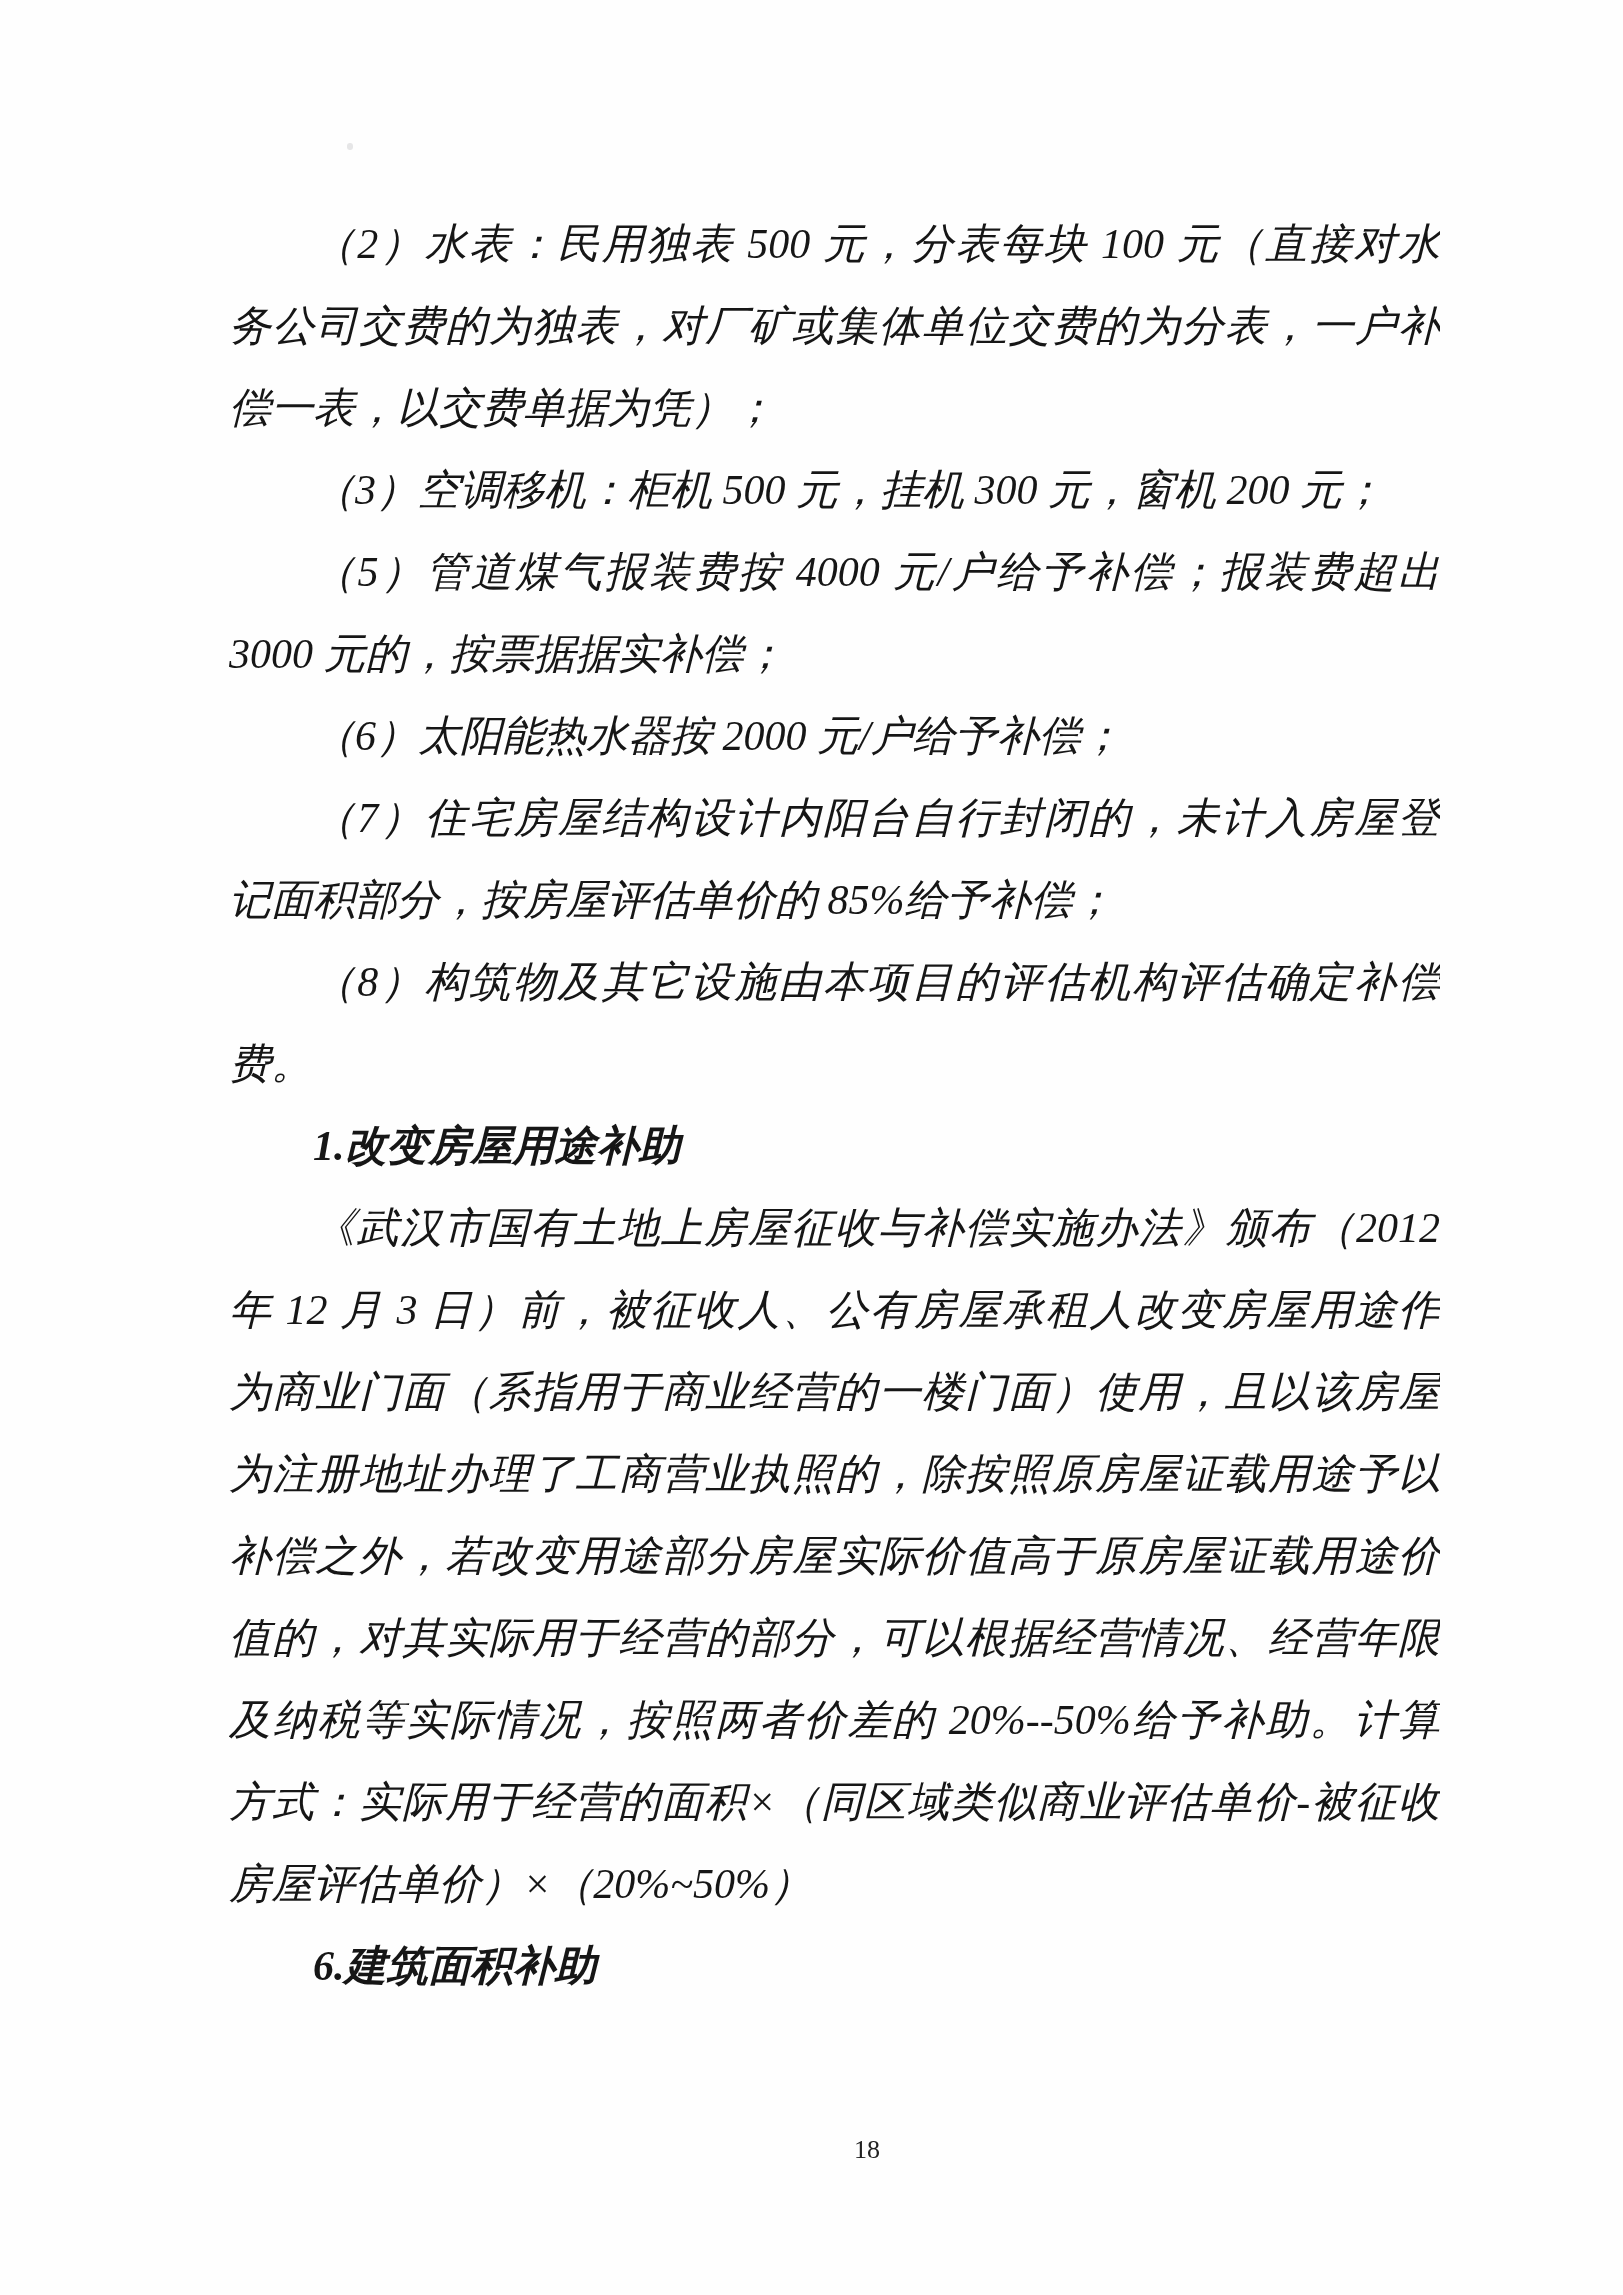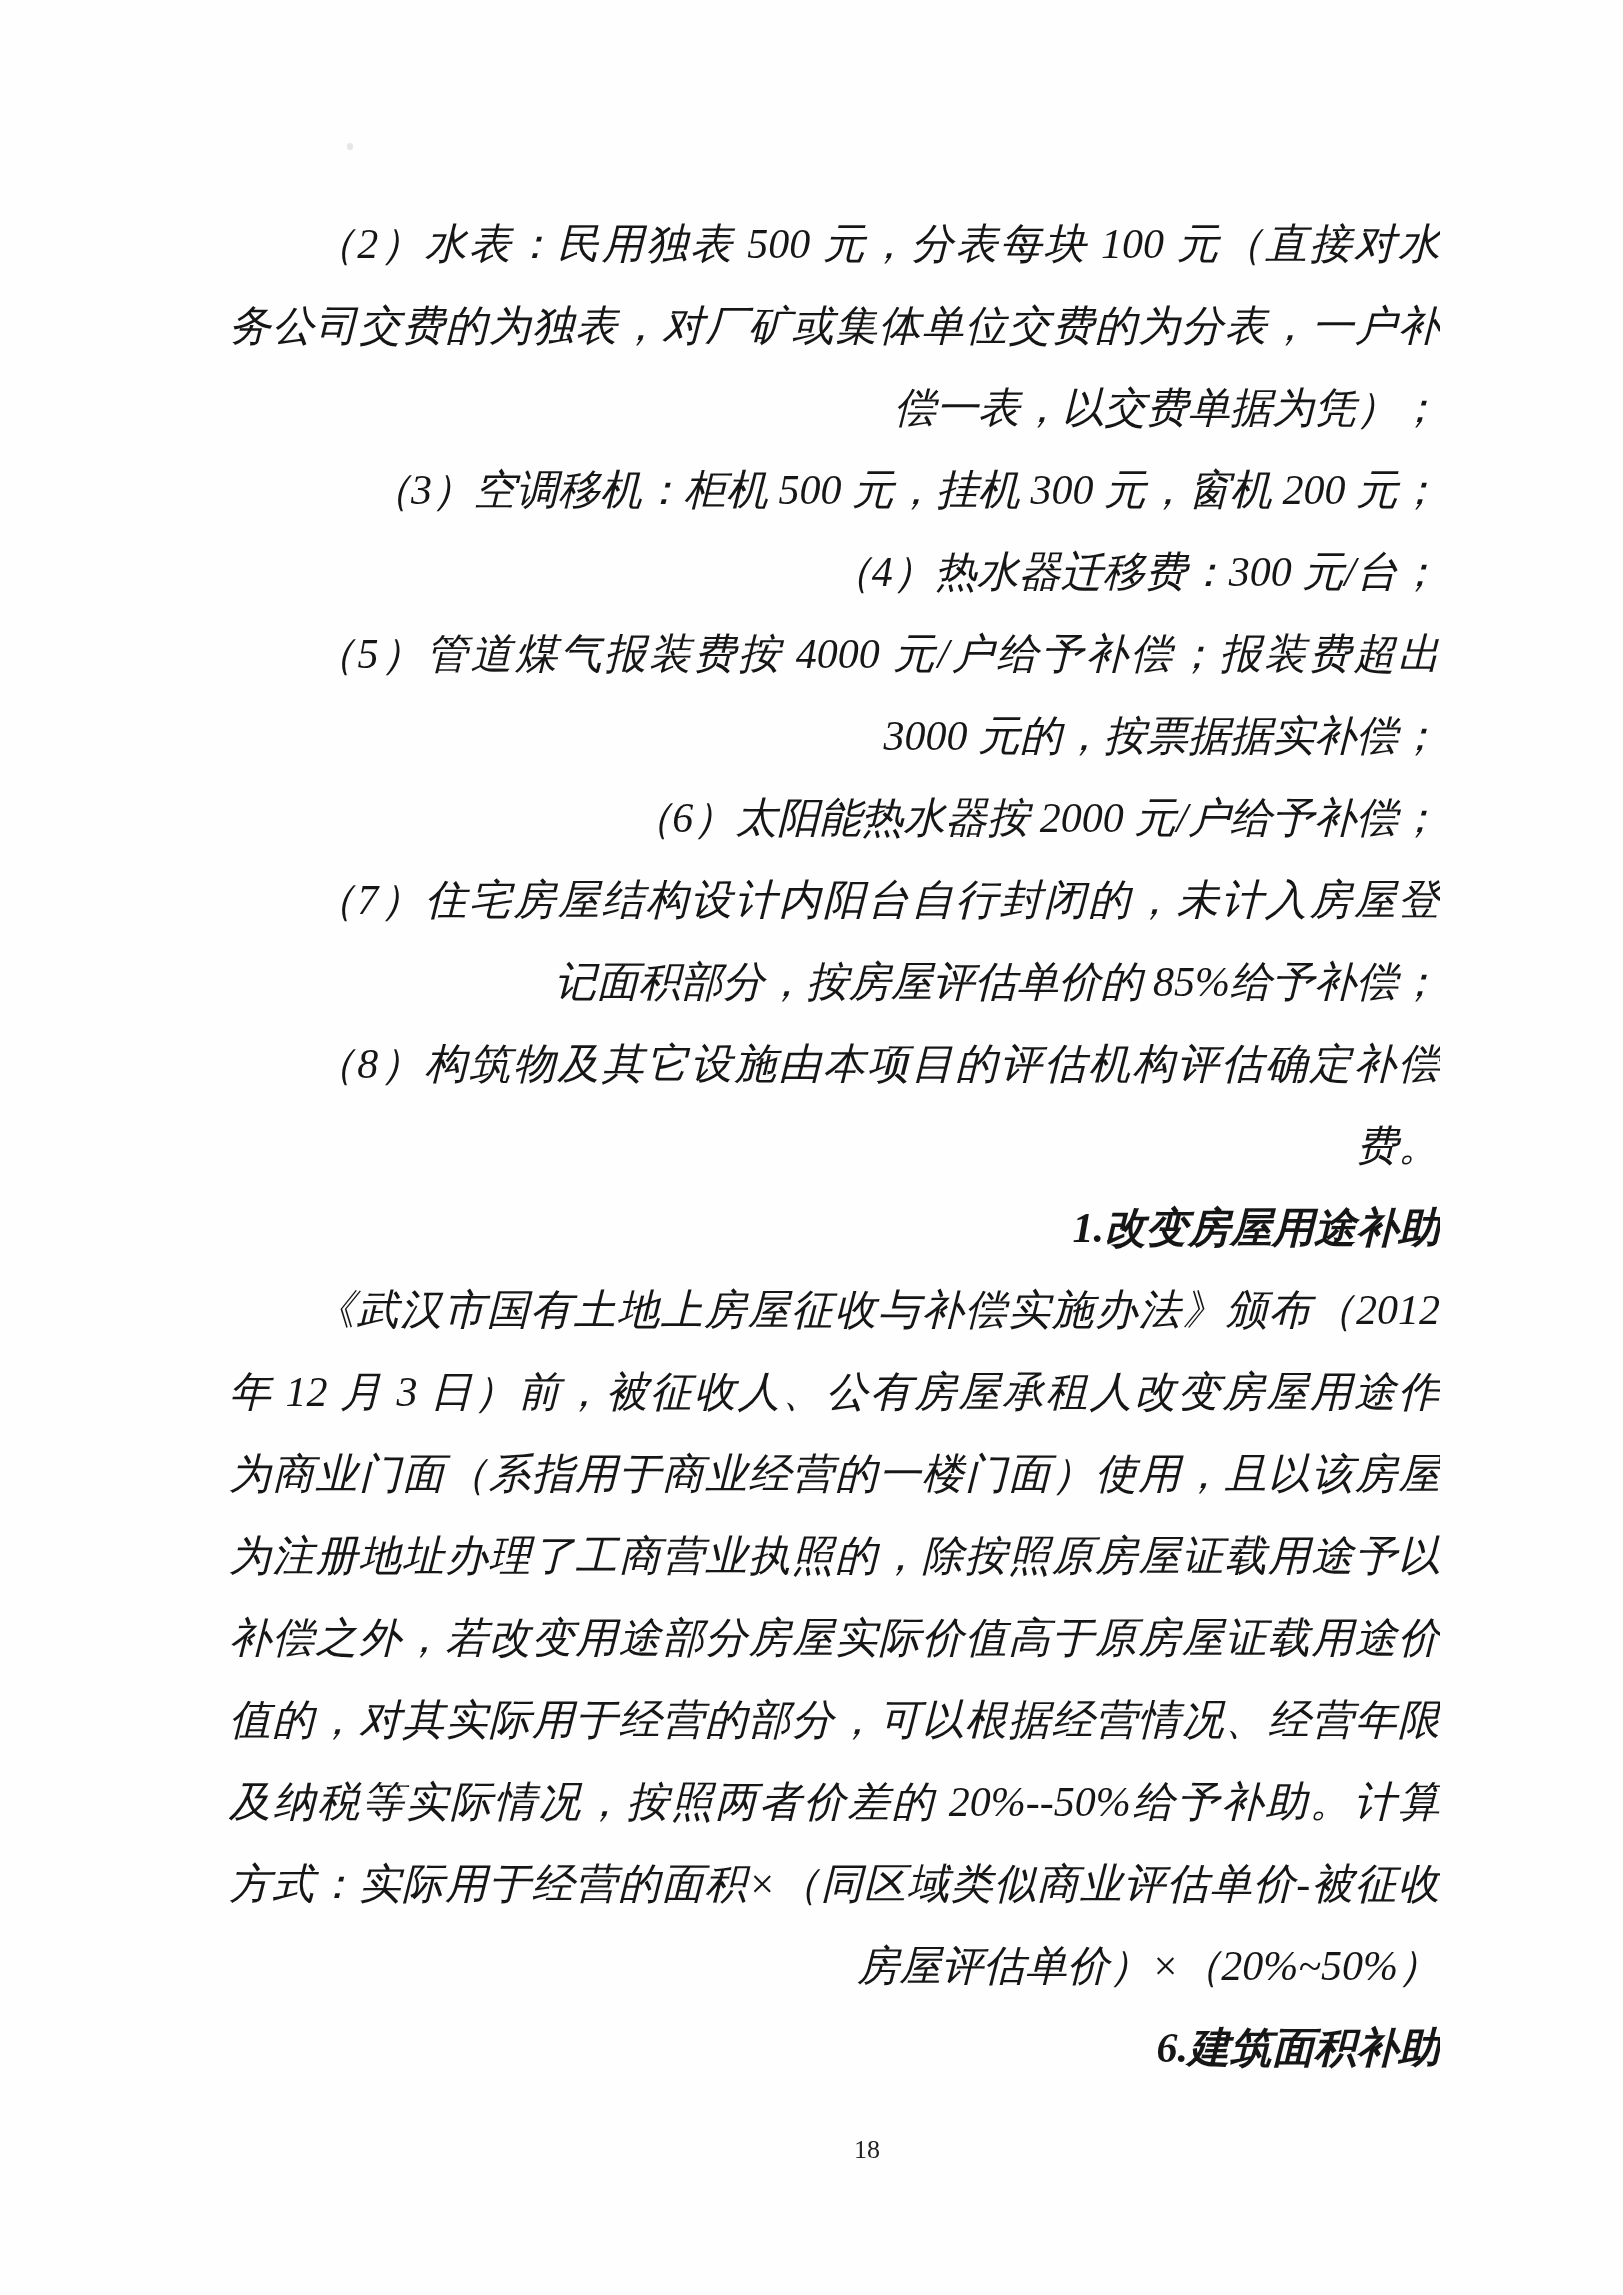--- a/index.html
+++ b/index.html
@@ -21,21 +21,20 @@
     left: 229px;
     top: 203px;
     width: 1211px;
     font-size: 42px;
     line-height: 82px;
     font-style: italic;
   }
   .line {
     height: 82px;
     overflow: hidden;
-    text-align: right;
   }
   .line.ind { text-indent: 2em; }
   .line.j {
     text-align: justify;
     text-align-last: justify;
   }
   .line.b { font-weight: bold; }
   .page-number {
     position: absolute;
     top: 2134px;
@@ -59,21 +58,20 @@
 </head>
 <body>
 
 <div class="page">
   <div class="scan-artifact"></div>
   <main class="content">
       <div class="line ind j">（2）水表：民用独表 500 元，分表每块 100 元（直接对水</div>
       <div class="line j">务公司交费的为独表，对厂矿或集体单位交费的为分表，一户补</div>
       <div class="line">偿一表，以交费单据为凭）；</div>
       <div class="line ind">（3）空调移机：柜机 500 元，挂机 300 元，窗机 200 元；</div>
-      <div class="line ind">（4）热水器迁移费：300 元/台；</div>
       <div class="line ind j">（5）管道煤气报装费按 4000 元/户给予补偿；报装费超出</div>
       <div class="line">3000 元的，按票据据实补偿；</div>
       <div class="line ind">（6）太阳能热水器按 2000 元/户给予补偿；</div>
       <div class="line ind j">（7）住宅房屋结构设计内阳台自行封闭的，未计入房屋登</div>
       <div class="line">记面积部分，按房屋评估单价的 85%给予补偿；</div>
       <div class="line ind j">（8）构筑物及其它设施由本项目的评估机构评估确定补偿</div>
       <div class="line">费。</div>
       <div class="line ind b">1.改变房屋用途补助</div>
       <div class="line ind j">《武汉市国有土地上房屋征收与补偿实施办法》颁布（2012</div>
       <div class="line j">年 12 月 3 日）前，被征收人、公有房屋承租人改变房屋用途作</div>

